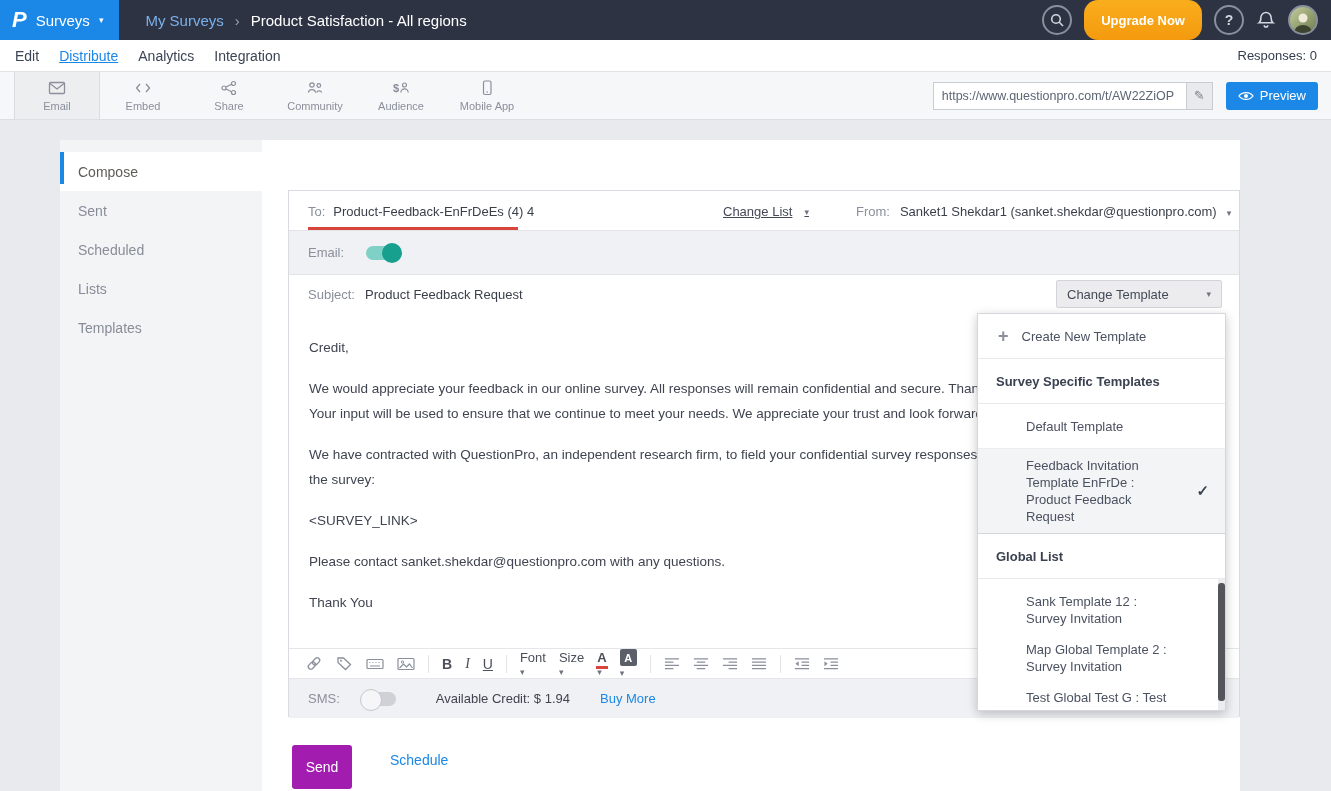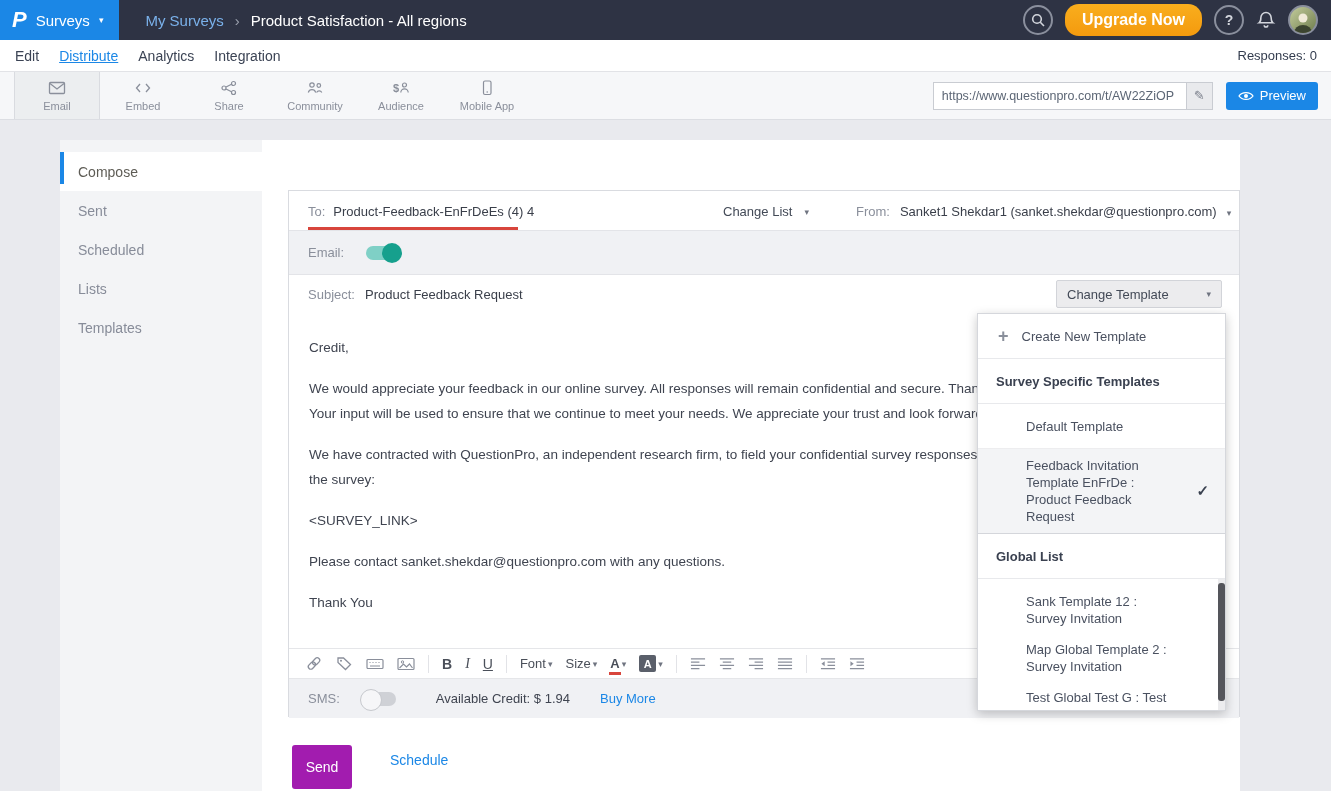--- a/index.html
+++ b/index.html
@@ -16,21 +16,21 @@
   .brand { height:40px; background:#1b87e6; display:flex; align-items:center; gap:9px; padding:0 16px 0 12px; color:#fff; cursor:pointer; }
   .brand-p { font-size:22px; font-weight:bold; font-style:italic; }
   .brand-label { font-size:15px; }
   .caret-w { font-size:9px; }
   .breadcrumb { display:flex; align-items:center; gap:11px; margin-left:26px; font-size:15px; }
   .crumb-link { color:#7ab1ea; cursor:pointer; }
   .crumb-sep { color:#9aa0ad; font-size:15px; }
   .crumb-current { color:#ffffff; }
   .topnav-right { margin-left:auto; display:flex; align-items:center; gap:12px; padding-right:13px; }
   .circle-btn { width:30px; height:30px; border-radius:50%; border:2px solid #8a8f9d; display:flex; align-items:center; justify-content:center; color:#d3d6dd; font-weight:bold; font-size:14px; cursor:pointer; background:transparent; }
-  .upgrade-btn { height:32px; border-radius:14px; background:linear-gradient(180deg,#f9ae1d,#f49a0e); color:#fff; font-size:16px; font-weight:bold; display:flex; align-items:center; padding:0 17px; border:none; cursor:pointer; font-family:inherit; }
+  .upgrade-btn { height:40px; border-radius:14px; background:linear-gradient(180deg,#f9ae1d,#f49a0e); color:#fff; font-size:13px; font-weight:bold; display:flex; align-items:center; padding:0 17px; border:none; cursor:pointer; font-family:inherit; }
   .bell-btn { display:flex; align-items:center; cursor:pointer; }
   .avatar { width:30px; height:30px; border-radius:50%; border:2px solid #8a8f9d; background:linear-gradient(135deg,#c3cc9c,#6f7d4d); overflow:hidden; display:flex; align-items:flex-end; justify-content:center; cursor:pointer; }
   
   .tabbar { position:absolute; top:40px; left:0; right:0; height:32px; background:#fff; border-bottom:1px solid #e2e3e7; display:flex; align-items:center; gap:20px; padding:0 14px 0 15px; z-index:40; }
   .tab { font-size:14px; color:#3b4354; cursor:pointer; }
   .tab.active { color:#1b87e6; text-decoration:underline; }
   .responses { margin-left:auto; font-size:13px; color:#333c4e; }
   
   .channelbar { position:absolute; top:72px; left:0; right:0; height:48px; background:#f6f7f9; border-bottom:1px solid #dcdee3; display:flex; align-items:stretch; padding-left:14px; z-index:40; }
   .channel { width:86px; display:flex; flex-direction:column; align-items:center; justify-content:center; gap:4px; color:#8a8f9b; font-size:11px; cursor:pointer; }
@@ -47,41 +47,41 @@
   .side-item.active { background:#fff; color:#5e5c55; }
   .side-item.active::before { content:""; position:absolute; left:0; top:0; width:4px; height:32px; background:#1b87e6; }
   
   .card { position:absolute; left:228px; top:50px; width:952px; height:527px; border:1px solid #d9dbe0; background:#fff; }
   .field-label { font-size:13px; color:#8a8f9b; }
   .field-value { font-size:13px; color:#3a3f4a; }
   .caret-g { font-size:9px; color:#6f7480; }
   .row-to { position:relative; height:40px; border-bottom:1px solid #e3e4e8; }
   .to-group { position:absolute; left:19px; top:13px; display:flex; gap:8px; align-items:baseline; cursor:pointer; }
   .red-underline { position:absolute; left:19px; bottom:0; width:210px; height:3px; background:#d8453c; }
-  .change-list { position:absolute; left:434px; top:13px; display:flex; gap:12px; align-items:center; font-size:13px; color:#434a57; cursor:pointer; }
+  .change-list { position:absolute; left:434px; top:13px; display:flex; gap:12px; align-items:center; font-size:13px; color:#434a57; cursor:pointer;text-decoration:underline; }
   .from-group { position:absolute; left:567px; top:13px; display:flex; gap:10px; align-items:baseline; cursor:pointer; }
   .row-email { height:44px; background:#f0f1f4; border-bottom:1px solid #e3e4e8; display:flex; align-items:center; padding-left:19px; }
   .toggle { width:34px; height:14px; border-radius:7px; position:relative; cursor:pointer; }
   .toggle.on { background:#7fd0c6; margin-left:22px; }
   .toggle.on::after { content:""; position:absolute; right:-2px; top:-3px; width:20px; height:20px; border-radius:50%; background:#16a08d; }
   .toggle.off { background:#cfd1d6; margin-left:22px; }
   .toggle.off::after { content:""; position:absolute; left:-2px; top:-3px; width:20px; height:20px; border-radius:50%; background:#f6f6f8; border:1px solid #c6c8cd; }
   .row-subject { height:38px; display:flex; align-items:center; padding:0 17px 0 19px; }
   .subject-value { margin-left:10px; }
   .change-template-btn { margin-left:auto; width:166px; height:28px; background:#ececee; border:1px solid #d2d4d9; border-radius:2px; display:flex; align-items:center; justify-content:space-between; font-size:13px; color:#434a57; padding:0 10px; cursor:pointer; font-family:inherit; }
   .body-area { height:336px; padding:22px 20px 0 20px; font-size:13.5px; color:#3f4450; border-bottom:1px solid #e5e6e9; cursor:text; }
   .body-area p { line-height:25px; margin-bottom:16px; max-width:916px; }
   .editor-toolbar { height:30px; display:flex; align-items:center; padding:0 16px; gap:13px; border-bottom:1px solid #e5e6e9; }
   .tb-icon { color:#8a8f9b; display:flex; align-items:center; cursor:pointer; }
   .tb-sep { width:1px; height:18px; background:#e2e3e7; }
   .tb-btn { font-size:14px; color:#4a4f59; cursor:pointer; }
   .tb-bold { font-weight:bold; }
   .tb-italic { font-style:italic; font-family:"Liberation Serif", serif; }
   .tb-underline { text-decoration:underline; }
-  .tb-select { display:flex; align-items:center; gap:2px; font-size:13px; color:#4a4f59; cursor:pointer; }
+  .tb-select { display:flex; gap:2px; font-size:13px; color:#4a4f59; cursor:pointer;flex-direction:column; }
   .tb-colorA { position:relative; font-size:13px; font-weight:bold; color:#4a4f59; cursor:pointer; }
   .tb-colorA::after { content:""; position:absolute; left:-1px; right:-1px; bottom:-4px; height:3px; background:#d8453c; }
   .tb-bgA { width:17px; height:17px; background:#5a5f6a; color:#fff; font-size:11px; font-weight:bold; display:flex; align-items:center; justify-content:center; border-radius:2px; cursor:pointer; }
   .row-sms { height:39px; background:#f0f1f4; display:flex; align-items:center; padding-left:19px; font-size:13px; }
   .credit { color:#3f4450; margin-left:40px; }
   .buy-more { color:#1b87e6; margin-left:30px; cursor:pointer; }
   .send-btn { position:absolute; left:232px; top:605px; width:60px; height:44px; background:#a21caf; color:#fff; border:none; border-radius:3px; font-size:14px; cursor:pointer; font-family:inherit; }
   .schedule-link { position:absolute; left:330px; top:612px; font-size:14px; color:#1b87e6; cursor:pointer; }
   
   .dropdown { position:absolute; left:977px; top:313px; width:249px; height:398px; background:#fff; border:1px solid #d5d7dc; box-shadow:0 3px 10px rgba(0,0,0,.22); z-index:60; overflow:hidden; }

